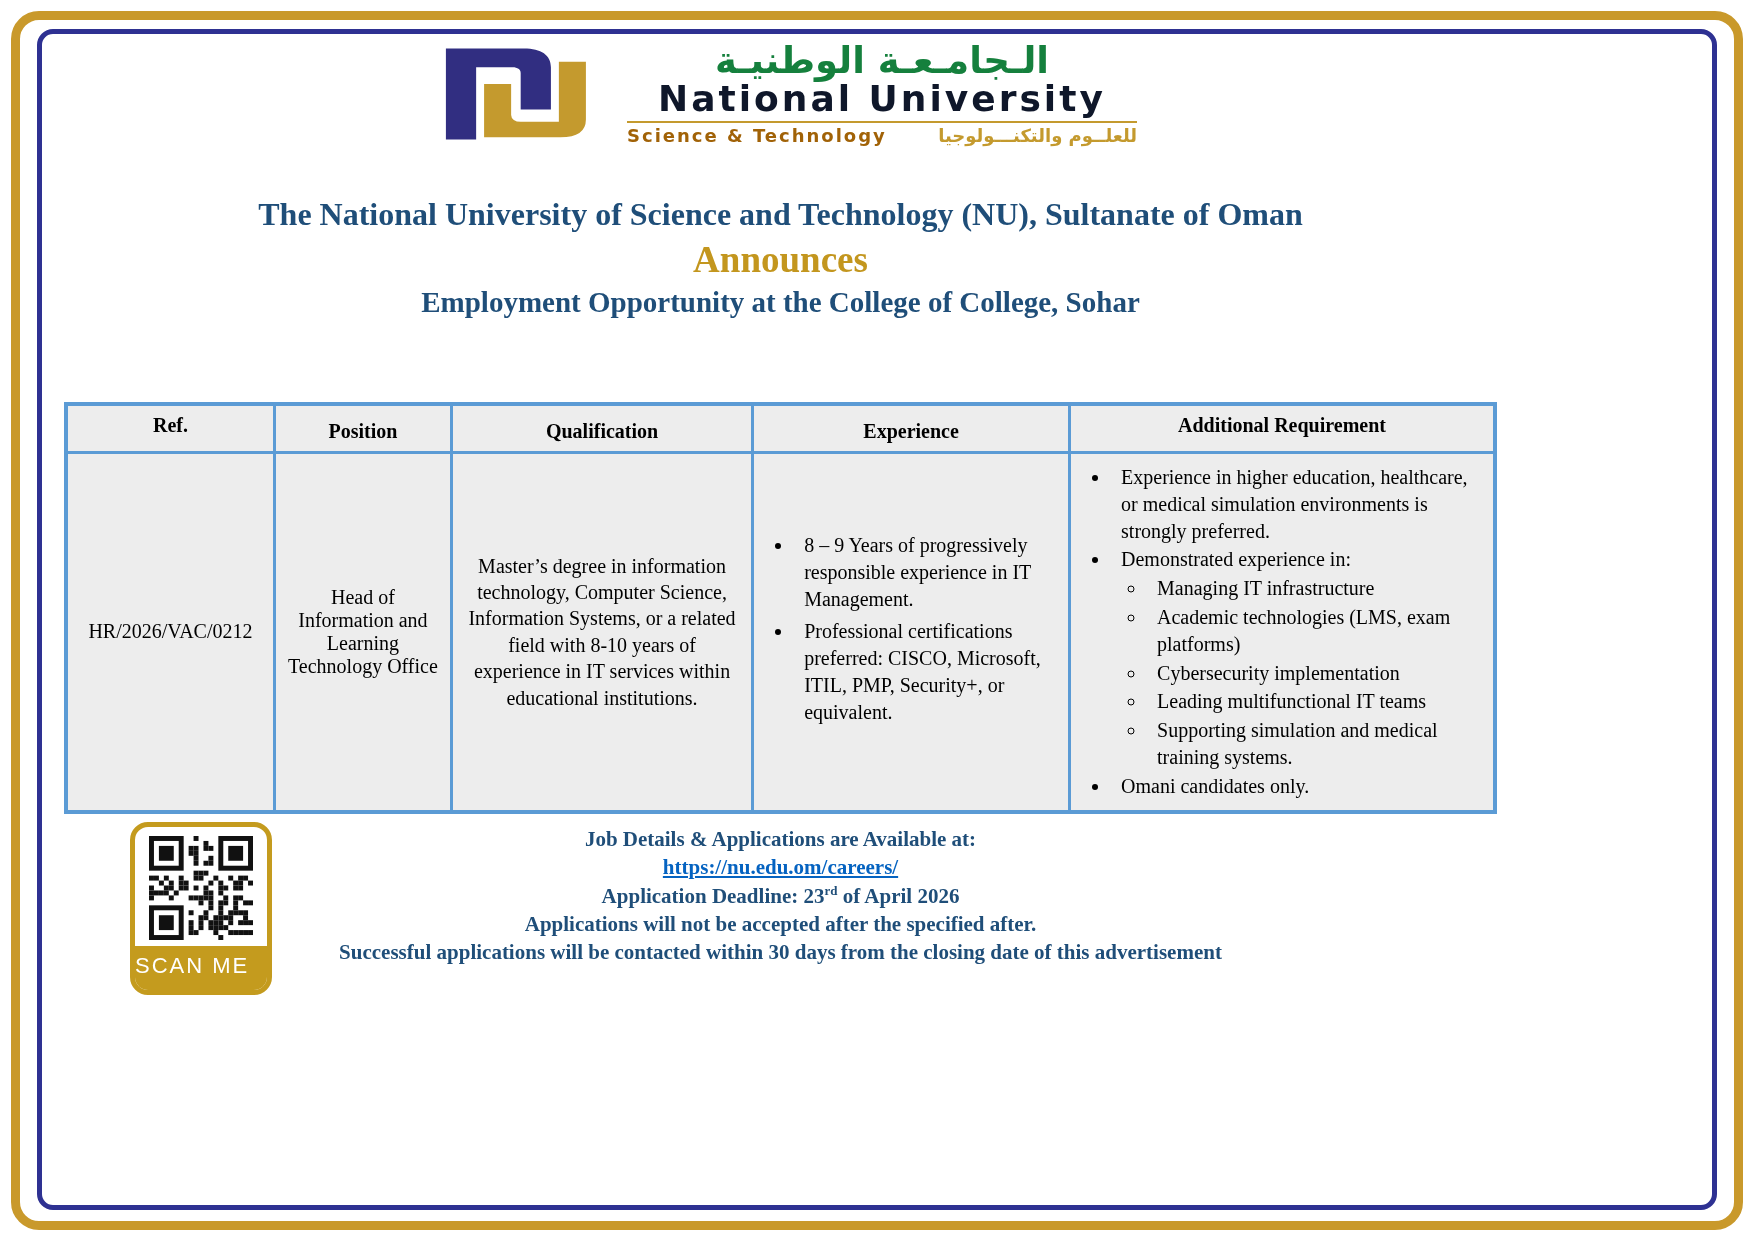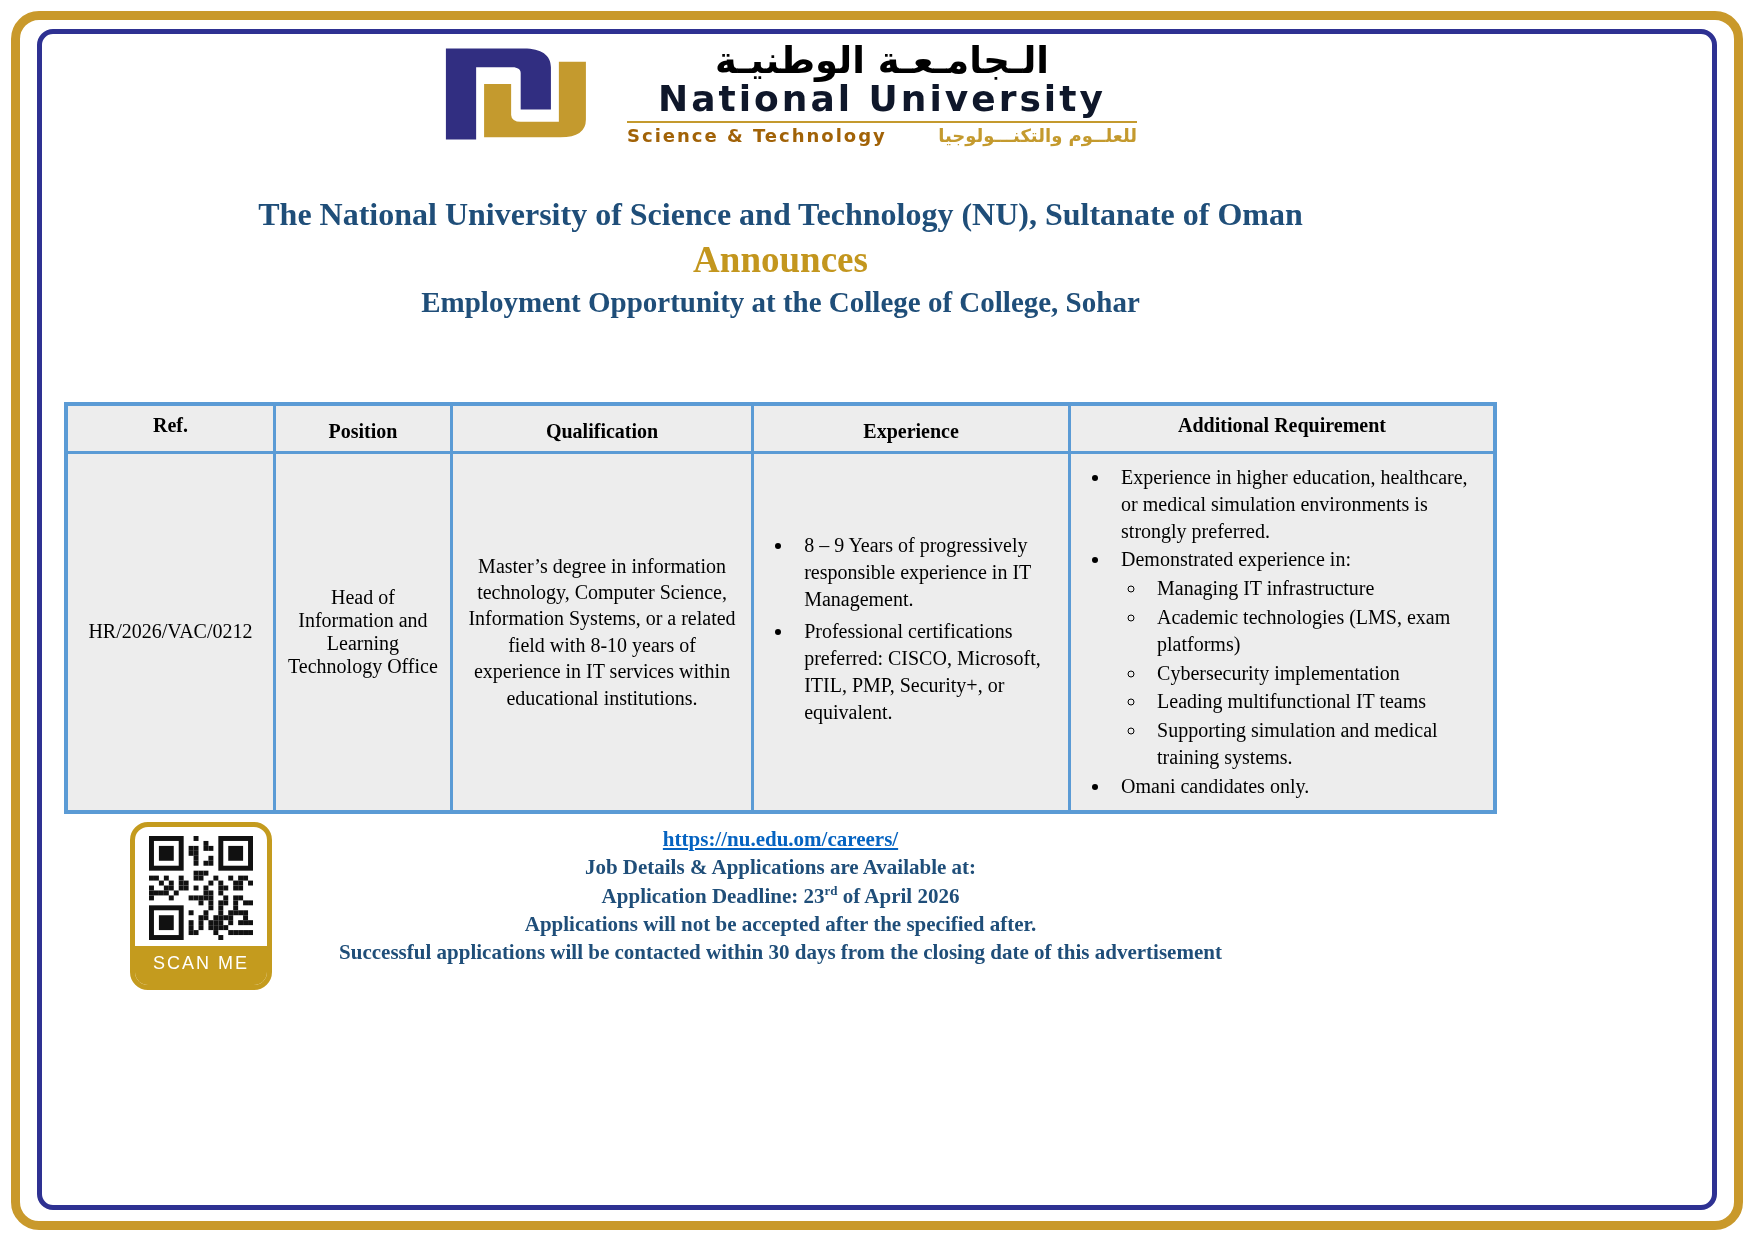--- a/index.html
+++ b/index.html
@@ -7,21 +7,21 @@
         font-family:"Liberation Serif",serif;}
   .border-gold{position:absolute;left:11px;top:11px;right:11px;bottom:11px;
         border:9px solid #C9992B;border-radius:28px;}
   .border-navy{position:absolute;left:37px;top:29px;right:37px;bottom:31px;
         border:5px solid #2E3192;border-radius:16px;}
 
   
   .logo{position:absolute;left:430px;top:42px;display:flex;align-items:center;gap:22px;}
   .monogram{width:175px;height:100px;}
   .logo-text{width:510px;display:flex;flex-direction:column;}
-  .logo-ar{color:#000000;font-family:"DejaVu Sans",sans-serif;font-weight:bold;
+  .logo-ar{color:#15803d;font-family:"DejaVu Sans",sans-serif;font-weight:bold;
         font-size:37px;line-height:1.0;text-align:center;letter-spacing:1px;}
   .logo-en{color:#0f172a;font-family:"DejaVu Sans",sans-serif;font-weight:800;
         font-size:36px;line-height:1.1;letter-spacing:3px;text-align:center;white-space:nowrap;}
   .logo-tagline{display:flex;justify-content:space-between;align-items:baseline;
         border-top:2px solid #C49A2E;padding-top:2px;margin-top:2px;}
   .logo-tagline .en{color:#a16207;font-family:"DejaVu Sans",sans-serif;font-size:18px;font-weight:600;letter-spacing:2px;}
   .logo-tagline .ar{color:#C49A2E;font-family:"DejaVu Sans",sans-serif;font-size:18px;font-weight:bold;}
 
   
   .titles{position:absolute;left:64px;width:1433px;top:193px;text-align:center;}
@@ -49,22 +49,22 @@
   ul.b1>li{padding-left:10px;margin:0 0 6px 0;line-height:1.34;}
   td.add ul.b1>li{margin-bottom:2px;}
   ul.b2{margin:2px 0 0 0;padding-left:26px;list-style:circle;}
   ul.b2>li{padding-left:10px;margin:0 0 2px 0;line-height:1.34;}
   .row-cell-height{height:343px;}
 
   
   .qr{position:absolute;left:130px;top:822px;width:132px;border:5px solid #C49B1E;
       border-radius:18px;background:#fff;overflow:hidden;}
   .qr svg{display:block;margin:9px auto 6px auto;}
-  .qr-label{background:#C49B1E;color:#fff;text-align:center;
-      font-family:"Liberation Sans",sans-serif;font-size:18px;letter-spacing:2px;
+  .qr-label{background:#C49B1E;color:#fff;
+      font-family:"Liberation Sans",sans-serif;font-size:22px;letter-spacing:2px;
       padding:7px 0 11px 0;}
 
   
   .footer{position:absolute;left:64px;width:1433px;top:826px;text-align:center;
       color:#1F4E79;font-weight:bold;font-size:21px;line-height:1.33;}
   .footer a{color:#0563C1;text-decoration:underline;font-weight:bold;}
   .footer sup{font-size:13px;}
 </style>
 </head>
 <body>
@@ -263,21 +263,21 @@
         <rect x="90" y="6" width="30" height="30" fill="#fff"></rect>
         <rect x="96" y="12" width="18" height="18" fill="#111"></rect>
         <rect x="0" y="84" width="42" height="42" fill="#111"></rect>
         <rect x="6" y="90" width="30" height="30" fill="#fff"></rect>
         <rect x="12" y="96" width="18" height="18" fill="#111"></rect>
       </svg>
     <div class="qr-label">SCAN ME</div>
   </div>
 
   <div class="footer">
+    <div>Job Details &amp; Applications are Available at:</div>
     <div>
       <a href="#">https://nu.edu.om/careers/</a>
     </div>
-    <div>Job Details &amp; Applications are Available at:</div>
     <div><span>Application Deadline: 23</span><sup>rd</sup><span> of April 2026</span></div>
     <div>Applications will not be accepted after the specified after.</div>
     <div>Successful applications will be contacted within 30 days from the closing date of this advertisement</div>
   </div>
 </div>
 
 </body></html>

